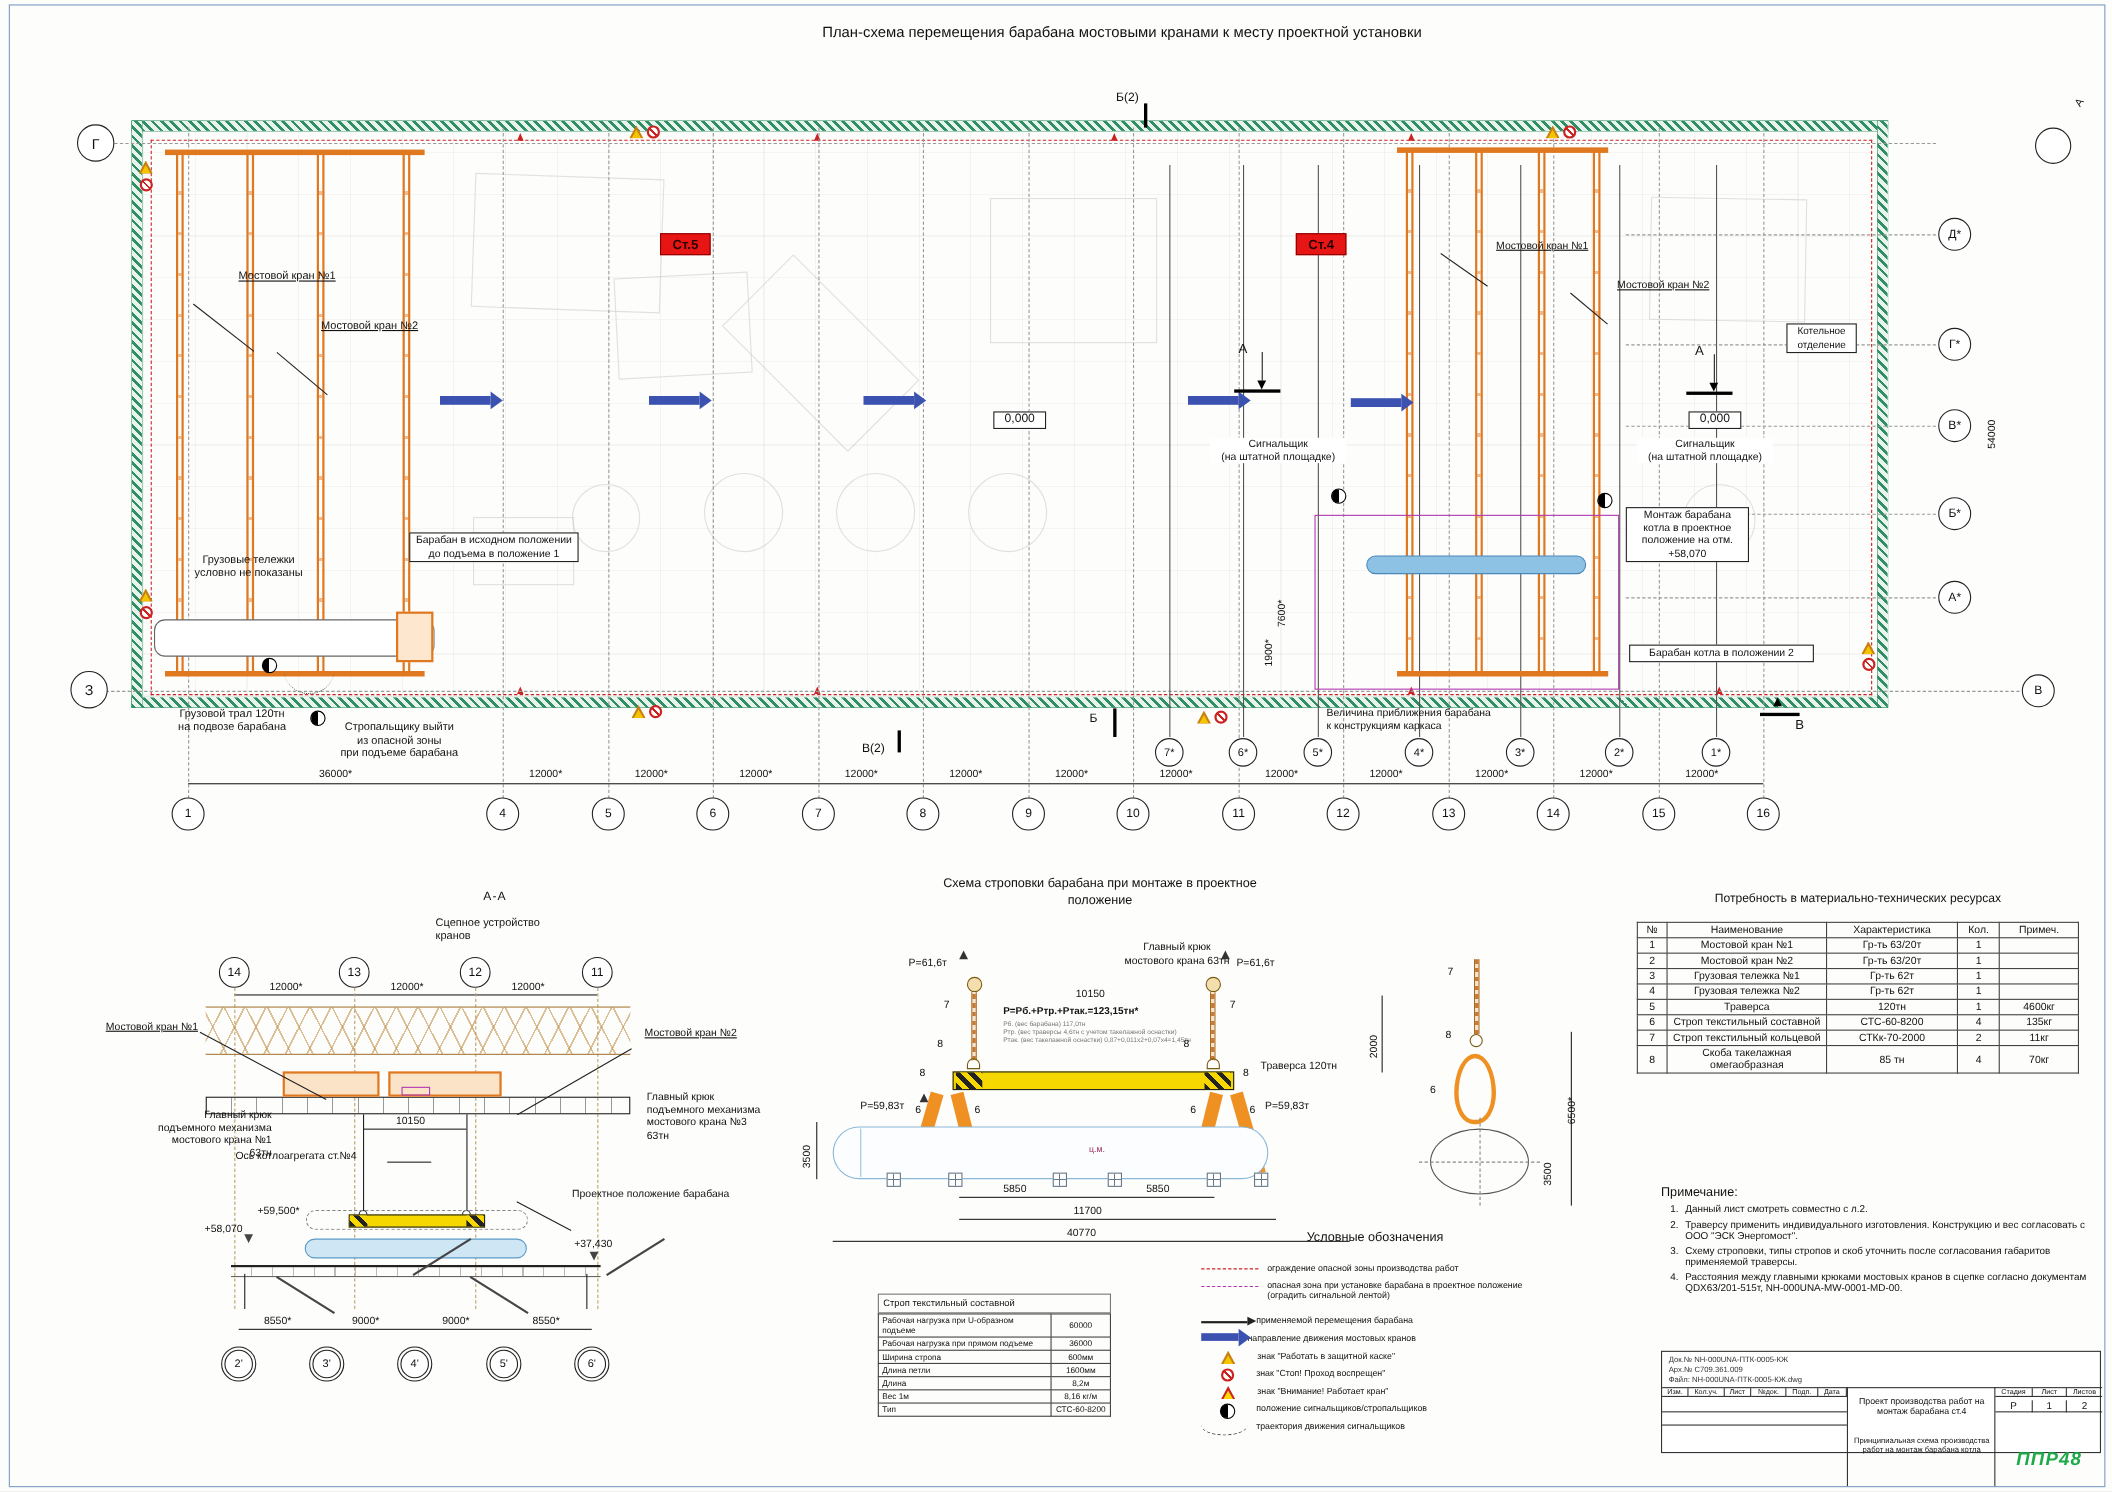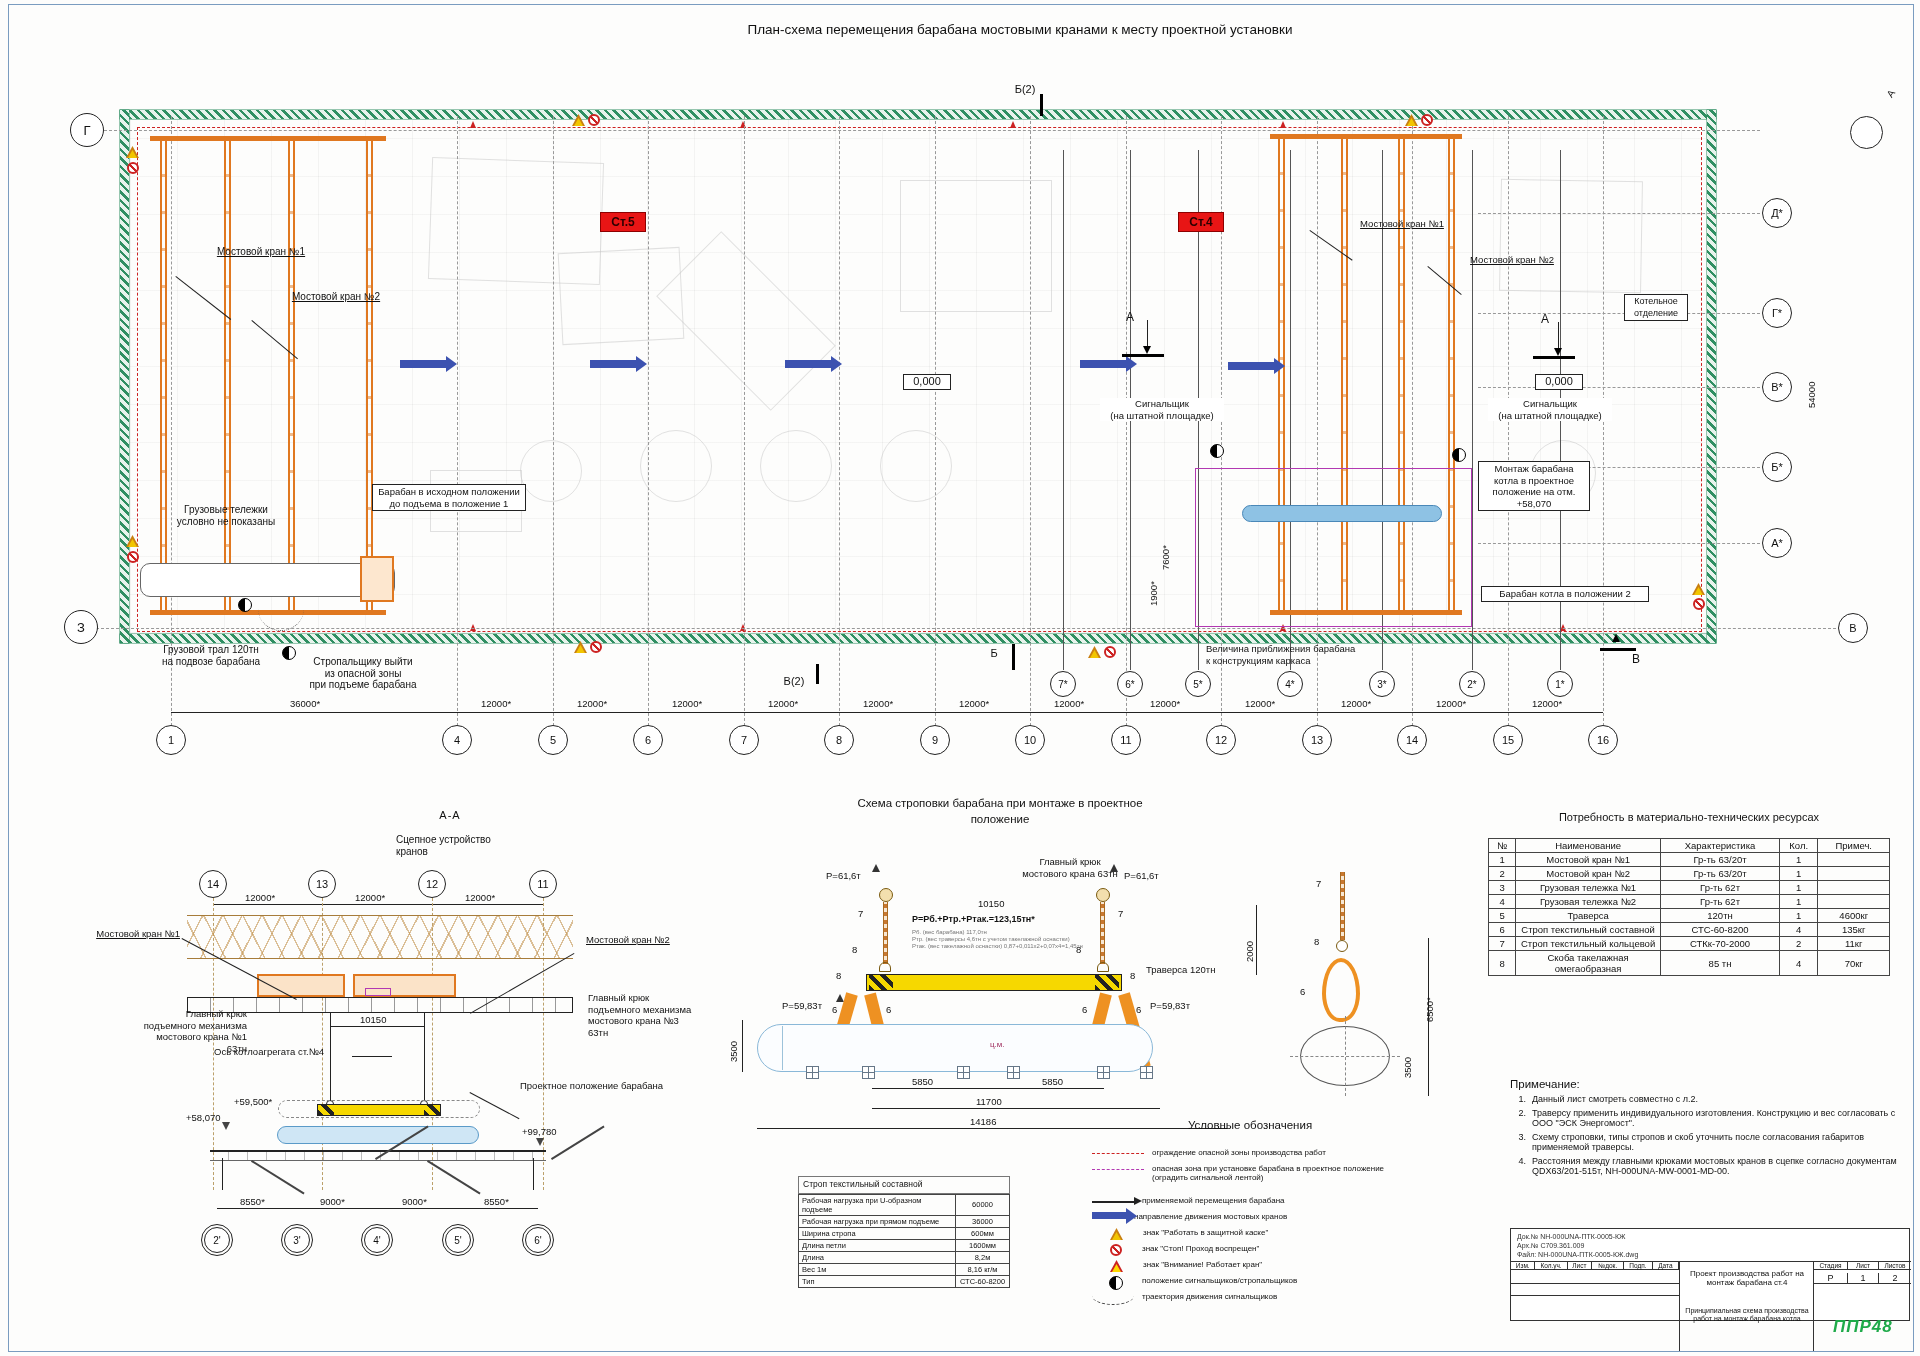--- a/index.html
+++ b/index.html
@@ -318,21 +318,21 @@
 63тн</div>
   <div class="lbl l" style="left:588px;top:992px;width:125px;font-size:9.5px">Главный крюк
 подъемного механизма
 мостового крана №3
 63тн</div>
   <div class="lbl l" style="left:214px;top:1046px;width:140px;font-size:9.5px">Ось котлоагрегата ст.№4</div>
   <div class="hl" style="left:352px;top:1056px;width:40px;trans
 form:rotate(18deg)"></div>
   <div class="dim" style="left:234px;top:1096px">+59,500*</div>
   <div class="dim" style="left:186px;top:1112px">+58,070</div>
-  <div class="dim" style="left:522px;top:1126px">+99,780</div>
+  <div class="dim" style="left:522px;top:1126px">+37,430</div>
   <div class="darr" style="left:222px;top:1122px;border-top-color:#444"></div>
   <div class="darr" style="left:536px;top:1138px;border-top-color:#444"></div>
   <div class="drum-aa" style="left:278px;top:1100px;width:202px;height:18px;border:1px dashed #888"></div>
   <div class="trav" style="left:317px;top:1104px;width:124px;height:12px">
       <div class="hz" style="left:0;width:16px"></div>
       <div class="hz" style="right:0;width:16px"></div>
     </div>
   <div class="drum-aa" style="left:277px;top:1126px;width:202px;height:18px;background:#cfe6f5;border:1.3px solid #5a9ac8"></div>
   <div class="lbl l" style="left:520px;top:1080px;width:170px;font-size:9.5px">Проектное положение барабана</div>
   <div class="hl" style="left:470px;top:1092px;width:56px;transform:rotate(28deg);transform-origin:left top"></div>
@@ -405,21 +405,21 @@
   <div class="abs" style="left:1140px;top:1066px;width:13px;height:13px;border:1px solid #678;background:linear-gradient(0deg,transparent 46%,#678 46% 54%,transparent 54%),linear-gradient(90deg,transparent 46%,#678 46% 54%,transparent 54%),#fff;box-sizing:border-box"></div>
   <div class="dim" style="left:990px;top:1040px;color:#a03060;font-size:8px">ц.м.</div>
   <div class="dim vdim" style="left:728px;top:1062px">3500</div>
   <div class="vl" style="left:742px;top:1020px;height:52px"></div>
   <div class="hl" style="left:872px;top:1088px;width:232px"></div>
   <div class="dim" style="left:912px;top:1076px">5850</div>
   <div class="dim" style="left:1042px;top:1076px">5850</div>
   <div class="hl" style="left:872px;top:1108px;width:288px"></div>
   <div class="dim" style="left:976px;top:1096px">11700</div>
   <div class="hl" style="left:757px;top:1128px;width:470px"></div>
-  <div class="dim" style="left:970px;top:1116px">14186</div>
+  <div class="dim" style="left:970px;top:1116px">40770</div>
 
   <div class="chain" style="left:1340px;top:872px;height:68px"></div>
   <div class="dim" style="left:1316px;top:878px">7</div>
   <div class="circ" style="left:1336px;top:940px;width:12px;height:12px;border-color:#7a5a10"></div>
   <div class="dim" style="left:1314px;top:936px">8</div>
   <div class="abs" style="left:1322px;top:958px;width:38px;height:64px;border:4px solid #ee9122;border-radius:50% 50% 46% 46%/56% 56% 44% 44%;box-sizing:border-box"></div>
   <div class="dim" style="left:1300px;top:986px">6</div>
   <div class="abs" style="left:1300px;top:1026px;width:90px;height:60px;border:1.3px solid #555;border-radius:50%;box-sizing:border-box"></div>
   <div class="dshh" style="left:1290px;top:1056px;width:110px;border-color:#888"></div>
   <div class="dshv" style="left:1345px;top:1016px;height:80px;border-color:#888"></div>

